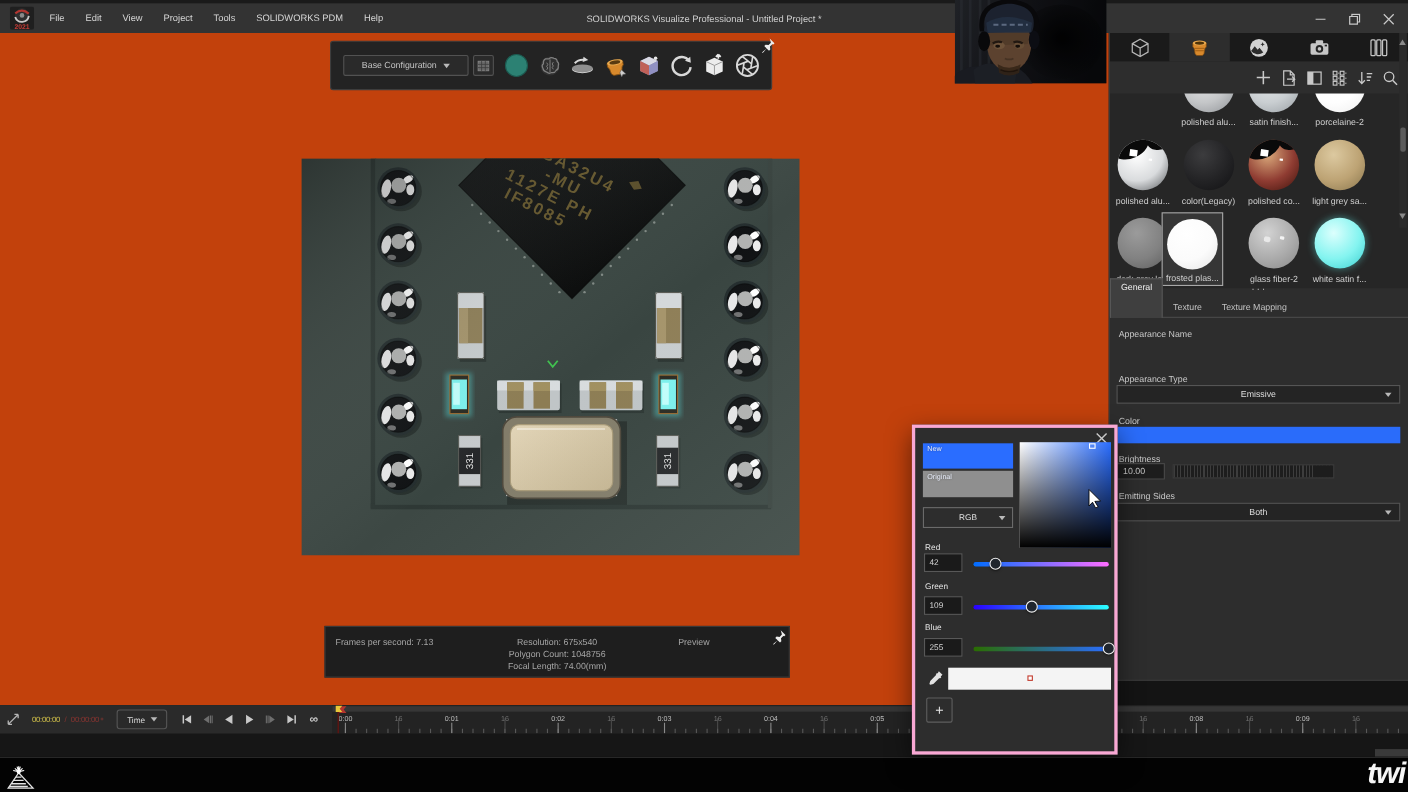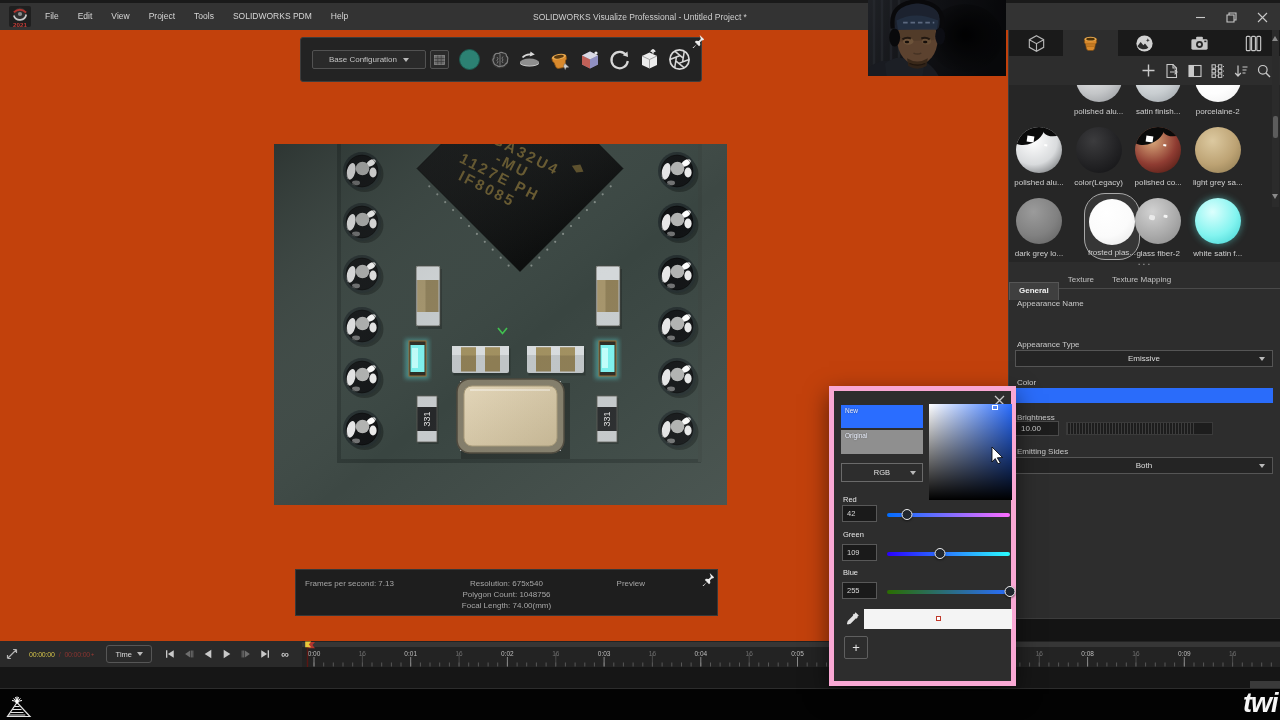--- a/index.html
+++ b/index.html
@@ -50,21 +50,21 @@
 .fx-speckle .sphere::after{content:"";position:absolute;left:30%;top:38%;width:12%;height:11%;background:#e9e9e9;box-shadow:13px -4px 0 -1px #f4f4f4;transform:rotate(12deg);border-radius:2px;}
 .mlabel{position:absolute;left:-2px;right:-2px;bottom:2px;text-align:center;font-size:8px;color:#cfcfcf;white-space:nowrap;overflow:hidden;}
 .mat-scroll{position:absolute;right:1px;top:0px;width:7px;height:177px;background:#2b2b2b;}
 .mat-thumb{position:absolute;left:1px;width:5px;top:86px;height:22px;background:#5c5c5c;border-radius:2px;}
 .scroll-arrow{position:absolute;left:0px;width:0;height:0;border-left:3.5px solid transparent;border-right:3.5px solid transparent;}
 .sa-up{top:6px;border-bottom:5px solid #8a8a8a;}
 .sa-down{top:164px;border-top:5px solid #8a8a8a;}
 .dots{position:absolute;left:0;top:229px;width:272px;text-align:center;color:#a8a8a8;font-size:10px;letter-spacing:2px;line-height:6px;}
 .ptabs{position:absolute;left:0;top:239px;width:272px;height:19px;display:flex;align-items:flex-end;z-index:2;}
 .ptab{font-size:8px;color:#c2c2c2;padding:3px 9px 4px 9px;}
-.ptab.sel{background:#3f3f3f;color:#f0f0f0;border:1px solid #565656;border-bottom:none;position:relative;top:12px;padding-bottom:5px;font-weight:bold;}
+.ptab.sel{background:#3f3f3f;color:#f0f0f0;border:1px solid #565656;border-bottom:none;position:relative;top:1px;padding-bottom:23px;}
 .pbody{position:absolute;left:0;top:258px;width:272px;height:331px;background:#2d2d2d;border-top:1px solid #4a4a4a;border-bottom:1px solid #3c3c3c;}
 .plabel{position:absolute;left:8px;font-size:8px;color:#c9c9c9;}
 .pinput{position:absolute;left:6px;width:258px;height:15px;background:#1d1d1d;border:1px solid #4a4a4a;color:#c9c9c9;font-size:8px;font-family:"Liberation Sans",sans-serif;padding:0 5px;}
 .pselect{position:absolute;left:6px;width:258px;height:17px;background:#242424;border:1px solid #555;display:flex;align-items:center;justify-content:center;font-size:8px;color:#dedede;}
 .pselect .caret{position:absolute;right:7px;}
 .colorbar{position:absolute;left:6px;width:258px;height:15px;}
 .bright-in{position:absolute;left:6px;width:44px;height:15px;background:#1d1d1d;border:1px solid #4a4a4a;color:#c9c9c9;font-size:8px;display:flex;align-items:center;padding-left:5px;}
 .bright-slider{position:absolute;left:57px;width:147px;height:13px;border:1px solid #3a3a3a;background:linear-gradient(90deg,rgba(29,29,29,0) 0 88%,#1d1d1d 88% 100%),repeating-linear-gradient(90deg,#3d3d3d 0 1px,#1d1d1d 1px 3px);}
 .strip-under{position:absolute;left:1008px;top:619px;width:272px;height:22px;background:#141414;}
 
@@ -84,21 +84,21 @@
 .playhead{position:absolute;left:0px;top:0;width:14px;height:26px;}
 
 .bottomstrip{position:absolute;left:0;top:667px;width:1280px;height:21px;background:#161616;}
 .corner-grip{position:absolute;right:0;top:14px;width:30px;height:7px;background:#3a3a3a;}
 .bottombar{position:absolute;left:0;top:688px;width:1280px;height:32px;background:#030303;border-top:1px solid #2c2c2c;}
 .pyramid{position:absolute;left:4px;top:6px;}
 .watermark{position:absolute;left:1243px;top:-1px;font-size:27px;font-style:italic;font-weight:bold;color:#f6f6f6;letter-spacing:-1px;}
 
 .webcam{position:absolute;left:868px;top:0;width:138px;height:76px;}
 
-.dialog{position:absolute;left:829px;top:386px;width:187px;height:300px;background:#2d2d2d;border:5px solid #f9a8d4;box-shadow:0 8px 22px rgba(0,0,0,.55);text-decoration:underline;}
+.dialog{position:absolute;left:829px;top:386px;width:187px;height:300px;background:#2d2d2d;border:3px solid #f9a8d4;box-shadow:0 8px 22px rgba(0,0,0,.55);text-decoration:underline;}
 .dlg-close{position:absolute;right:5px;top:3px;width:13px;height:13px;}
 .swatch{position:absolute;left:7px;width:82px;}
 .swatch .sw-lbl{position:absolute;left:4px;top:2px;font-size:6.5px;color:#e9eefb;text-shadow:0 0 2px rgba(0,0,0,.4);}
 .sw-new{top:14px;height:23px;}
 .sw-orig{top:39px;height:24px;}
 .rgb-dd{position:absolute;left:7px;top:72px;width:82px;height:19px;border:1px solid #6a6a6a;display:flex;align-items:center;justify-content:center;font-size:7.5px;color:#e2e2e2;}
 .rgb-dd .caret{position:absolute;right:6px;}
 .gradbox{position:absolute;left:95px;top:13px;width:83px;height:96px;
  background:linear-gradient(to bottom,rgba(0,0,0,0) 0%,#000 100%),linear-gradient(to right,#fff 0%,#2a6dff 100%);}
 .grad-marker{position:absolute;left:63px;top:1px;width:6px;height:5px;border:1px solid #fff;background:transparent;}
@@ -682,21 +682,21 @@
       <div class="mat fx-plain" style="left: 180.8px; top: 37px;">
         <div class="sphere" style="background: radial-gradient(circle at 38% 30%, rgb(220, 201, 160) 0%, rgb(189, 163, 116) 55%, rgb(141, 121, 80) 96%);"></div>
         <div class="mlabel">light grey sa...</div>
       </div>
 
       <div class="mat fx-plain" style="left: 2px; top: 108px;">
         <div class="sphere" style="background: radial-gradient(circle at 38% 30%, rgb(155, 155, 155) 0%, rgb(129, 129, 129) 55%, rgb(96, 96, 96) 96%);"></div>
         <div class="mlabel">dark grey lo...</div>
       </div>
 
-      <div class="mat selected fx-plain" style="left: 75px; top: 108px; border-radius: 21px;">
+      <div class="mat selected fx-plain" style="left: 47px; top: 108px;">
         <div class="sphere" style="background: radial-gradient(circle at 38% 30%, rgb(255, 255, 255) 0%, rgb(251, 251, 251) 55%, rgb(230, 230, 230) 96%);"></div>
         <div class="mlabel">frosted plas...</div>
       </div>
 
       <div class="mat fx-speckle" style="left: 121.2px; top: 108px;">
         <div class="sphere" style="background: radial-gradient(circle at 38% 30%, rgb(210, 210, 210) 0%, rgb(171, 171, 171) 55%, rgb(139, 139, 139) 96%);"></div>
         <div class="mlabel">glass fiber-2</div>
       </div>
 
       <div class="mat fx-glow" style="left: 180.8px; top: 108px;">

